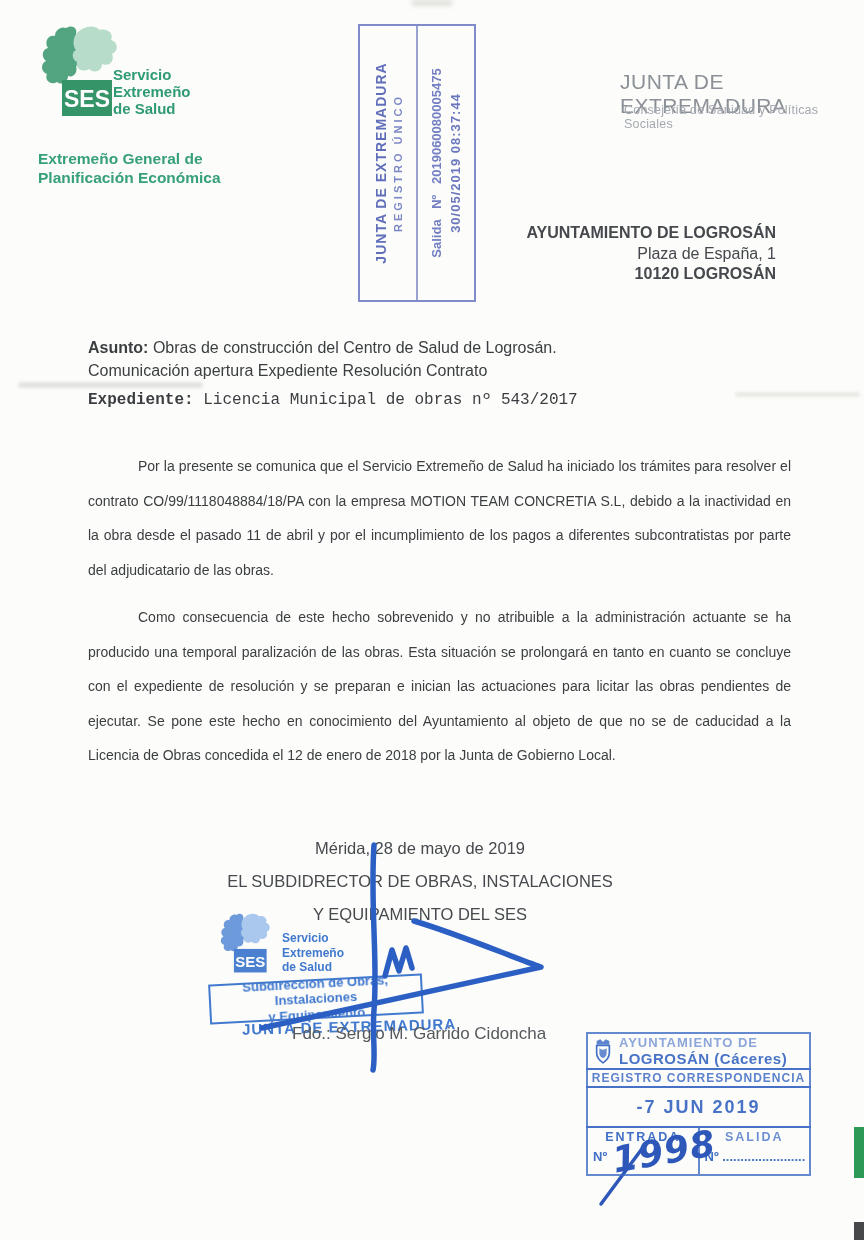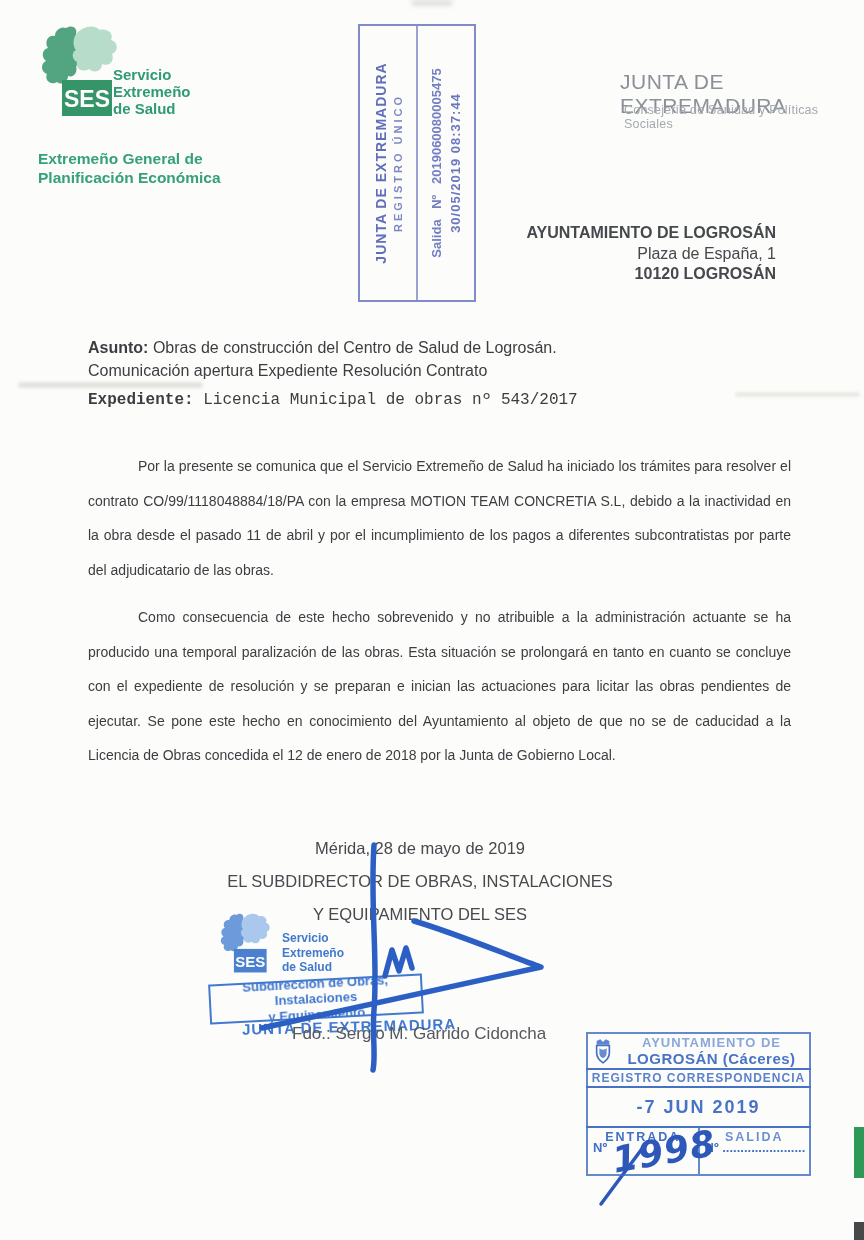--- a/index.html
+++ b/index.html
@@ -62,32 +62,32 @@
   .subdir-box .b2 { font-size:13px; }
   .stamp-footer { left:242px; top:1018px; font-size:15px; font-weight:bold; letter-spacing:1px; color:#4179ce; transform:rotate(-1.5deg); }
   .fdo { left:292px; top:1024px; font-size:17px; color:#55585d; }
 
   .sig-svg { left:0; top:0; pointer-events:none; }
 
   
   .ayto { left:586px; top:1032px; width:225px; color:#4170c6; filter:blur(0.3px); }
   .ayto .row { border:2px solid rgba(63,108,196,0.8); box-sizing:border-box; }
   .ayto .r1 { height:38px; display:flex; align-items:center; gap:6px; padding:0 5px; }
-  .ayto .r1 .names { flex:1; text-align:center; }
+  .ayto .r1 .names { flex:1; text-align:left; }
   .ayto .n1 { font-size:13px; font-weight:bold; letter-spacing:1px; color:rgba(63,108,196,0.6); }
   .ayto .n2 { font-size:15px; font-weight:bold; letter-spacing:0.5px; color:rgba(63,108,196,0.95); }
   .ayto .r2 { height:20px; margin-top:-2px; display:flex; align-items:center; justify-content:center;
               font-size:12px; font-weight:bold; letter-spacing:1px; color:rgba(63,108,196,0.85); }
   .ayto .r3 { height:42px; margin-top:-2px; display:flex; align-items:center; justify-content:center;
               font-size:18px; font-weight:bold; letter-spacing:2px; color:rgba(63,108,196,0.95); }
   .ayto .r4 { height:50px; margin-top:-2px; display:flex; }
   .ayto .cell { flex:1; padding:2px 5px; position:relative; box-sizing:border-box; }
   .ayto .cell + .cell { border-left:2px solid rgba(63,108,196,0.8); }
   .ayto .cell .cl { text-align:center; font-size:12.5px; font-weight:bold; letter-spacing:2px; }
-  .ayto .cell .no { position:absolute; left:5px; bottom:19px; font-size:13px; font-weight:bold; }
+  .ayto .cell .no { position:absolute; left:5px; bottom:10px; font-size:13px; font-weight:bold; }
   .ayto .salida .cl { color:rgba(63,108,196,0.75); }
   .hand-1998 { left:612px; top:1131px; font-family:"DejaVu Sans", sans-serif; font-style:italic; font-weight:bold;
                font-size:36px; color:#2d58ba; transform:rotate(-10deg); letter-spacing:1px; }
 
   
   .green-bar { left:854px; top:1127px; width:10px; height:51px; background:#2c9a56; }
   .dark-bar { left:854px; top:1222px; width:10px; height:18px; background:#46484a; }
   .smudge1 { left:18px; top:382px; width:185px; height:6px; background:#d8d8d4; border-radius:3px; filter:blur(1.5px); opacity:0.7; }
   .smudge2 { left:735px; top:392px; width:125px; height:5px; background:#dddcd8; border-radius:3px; filter:blur(1.5px); opacity:0.6; }
   .smudge3 { left:412px; top:0; width:40px; height:6px; background:#cfcfcb; filter:blur(2px); opacity:0.6; }

